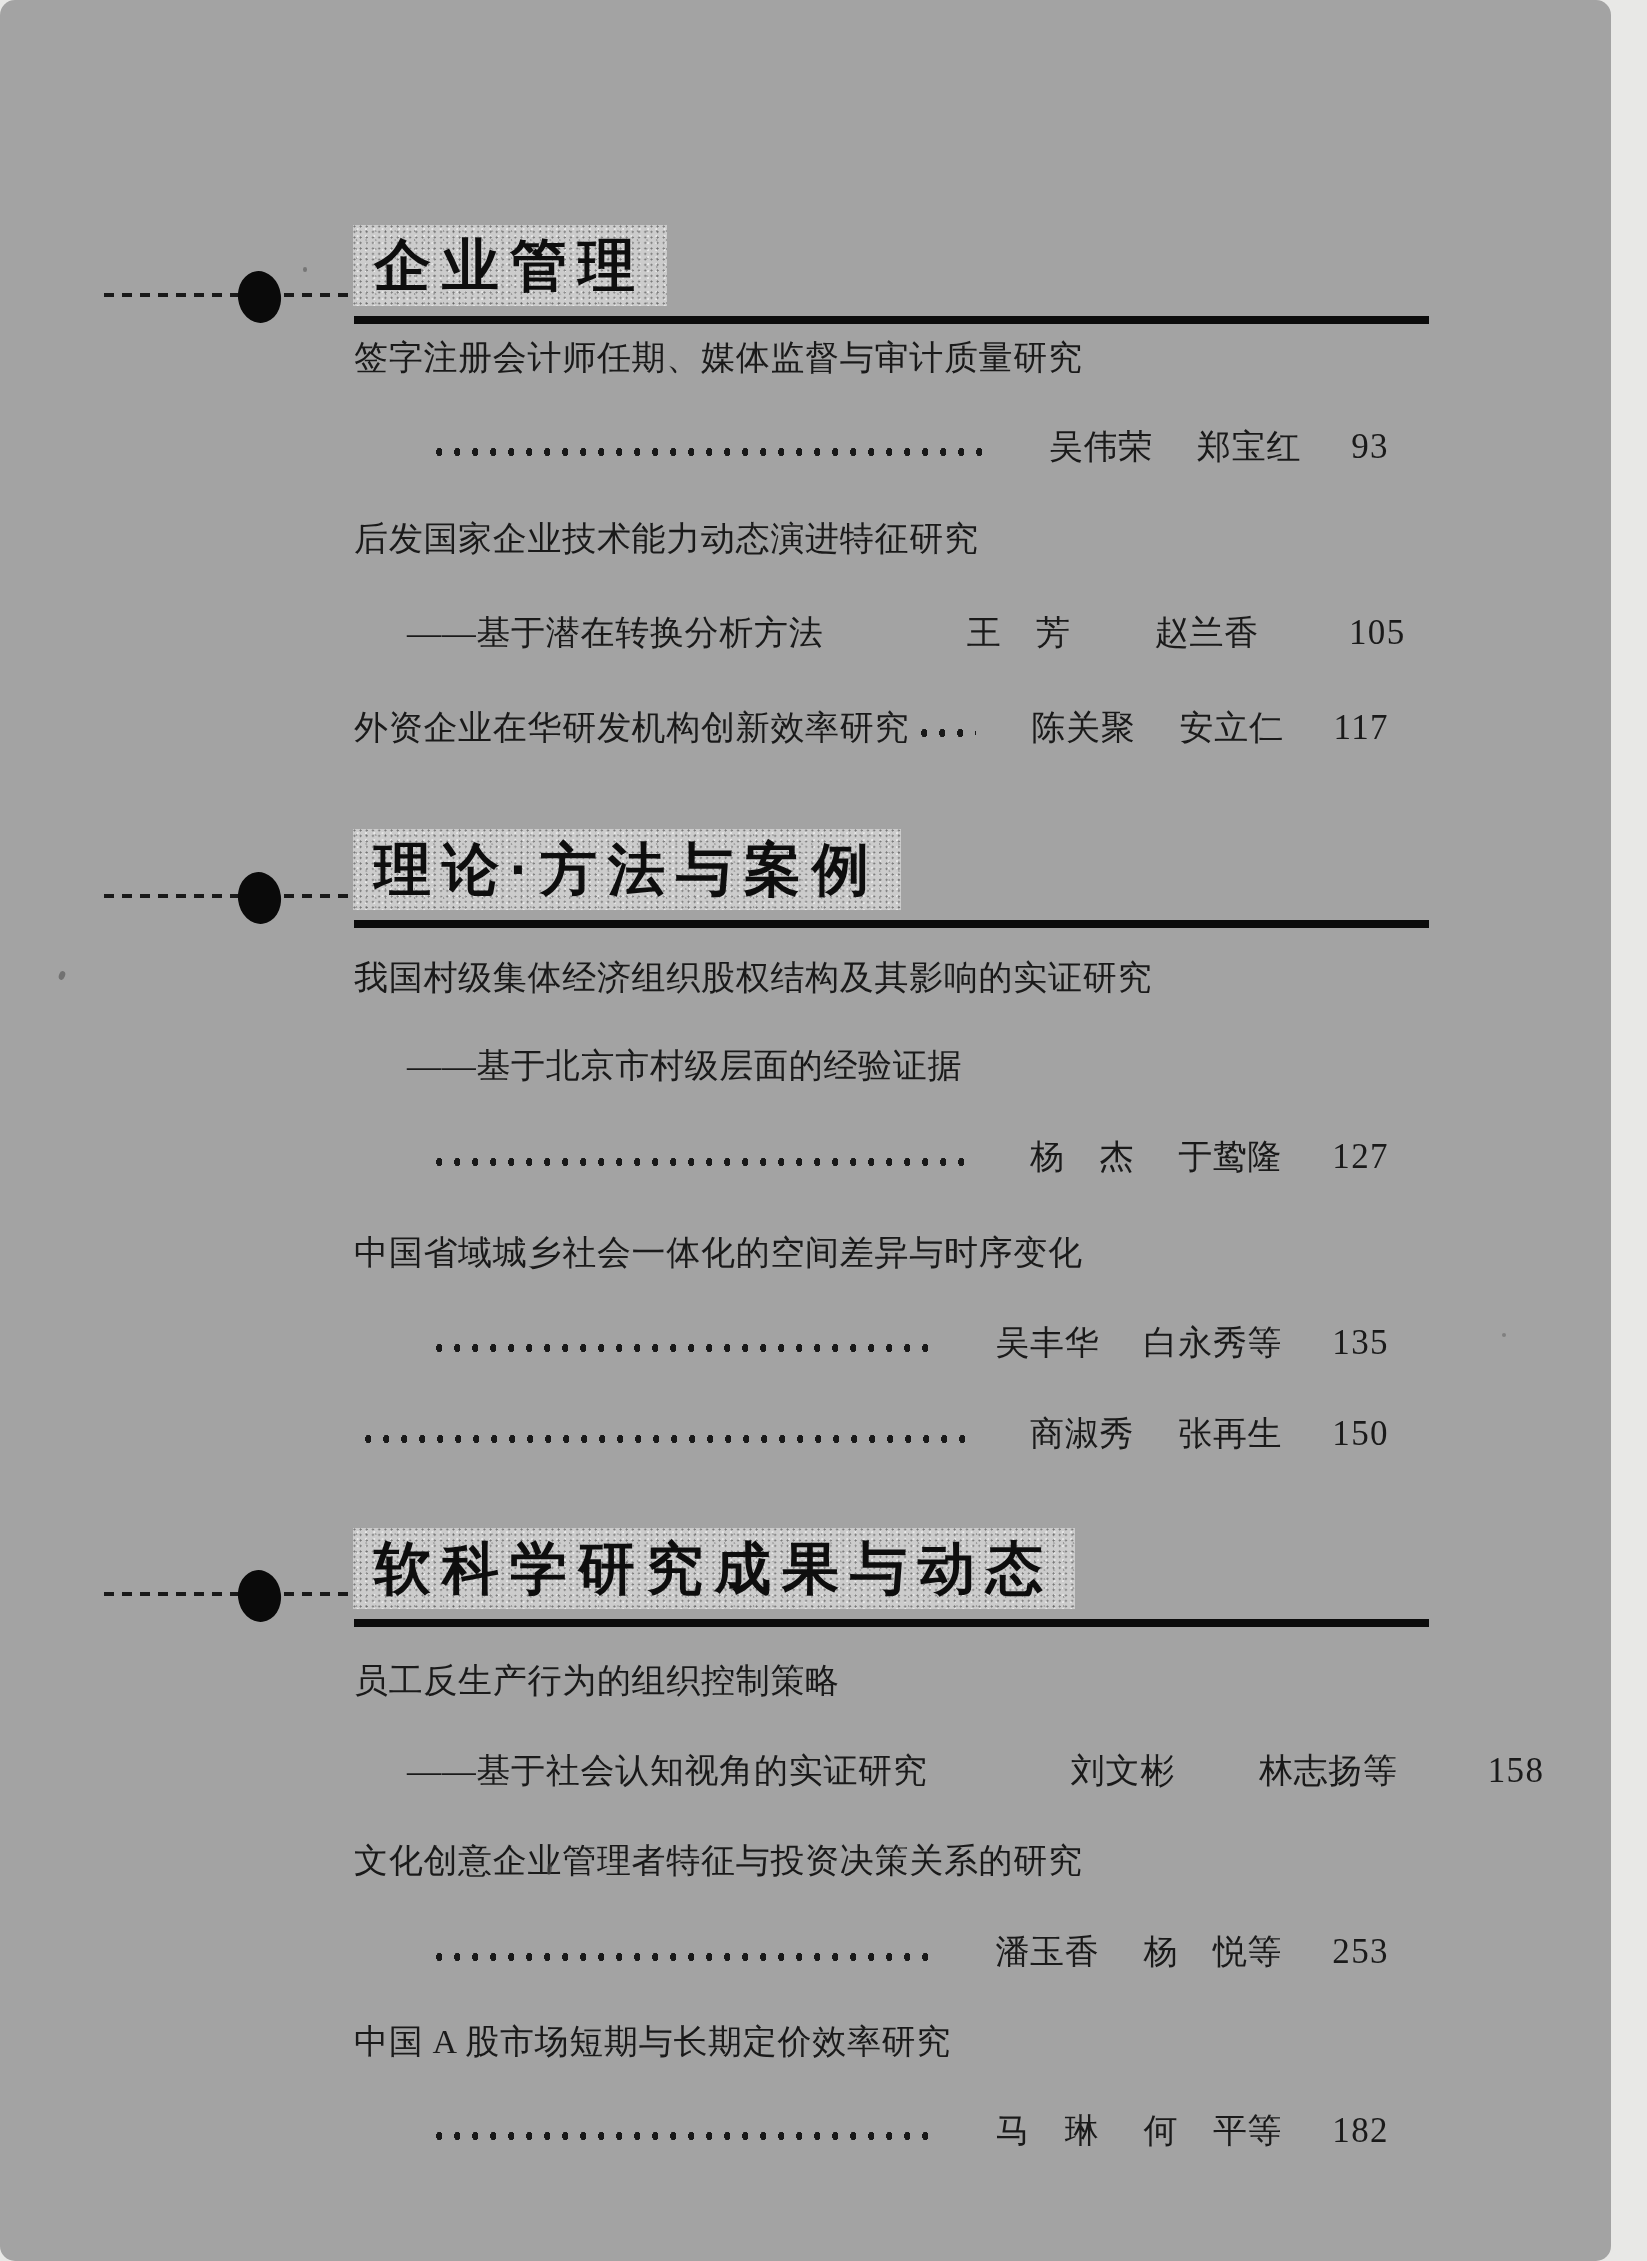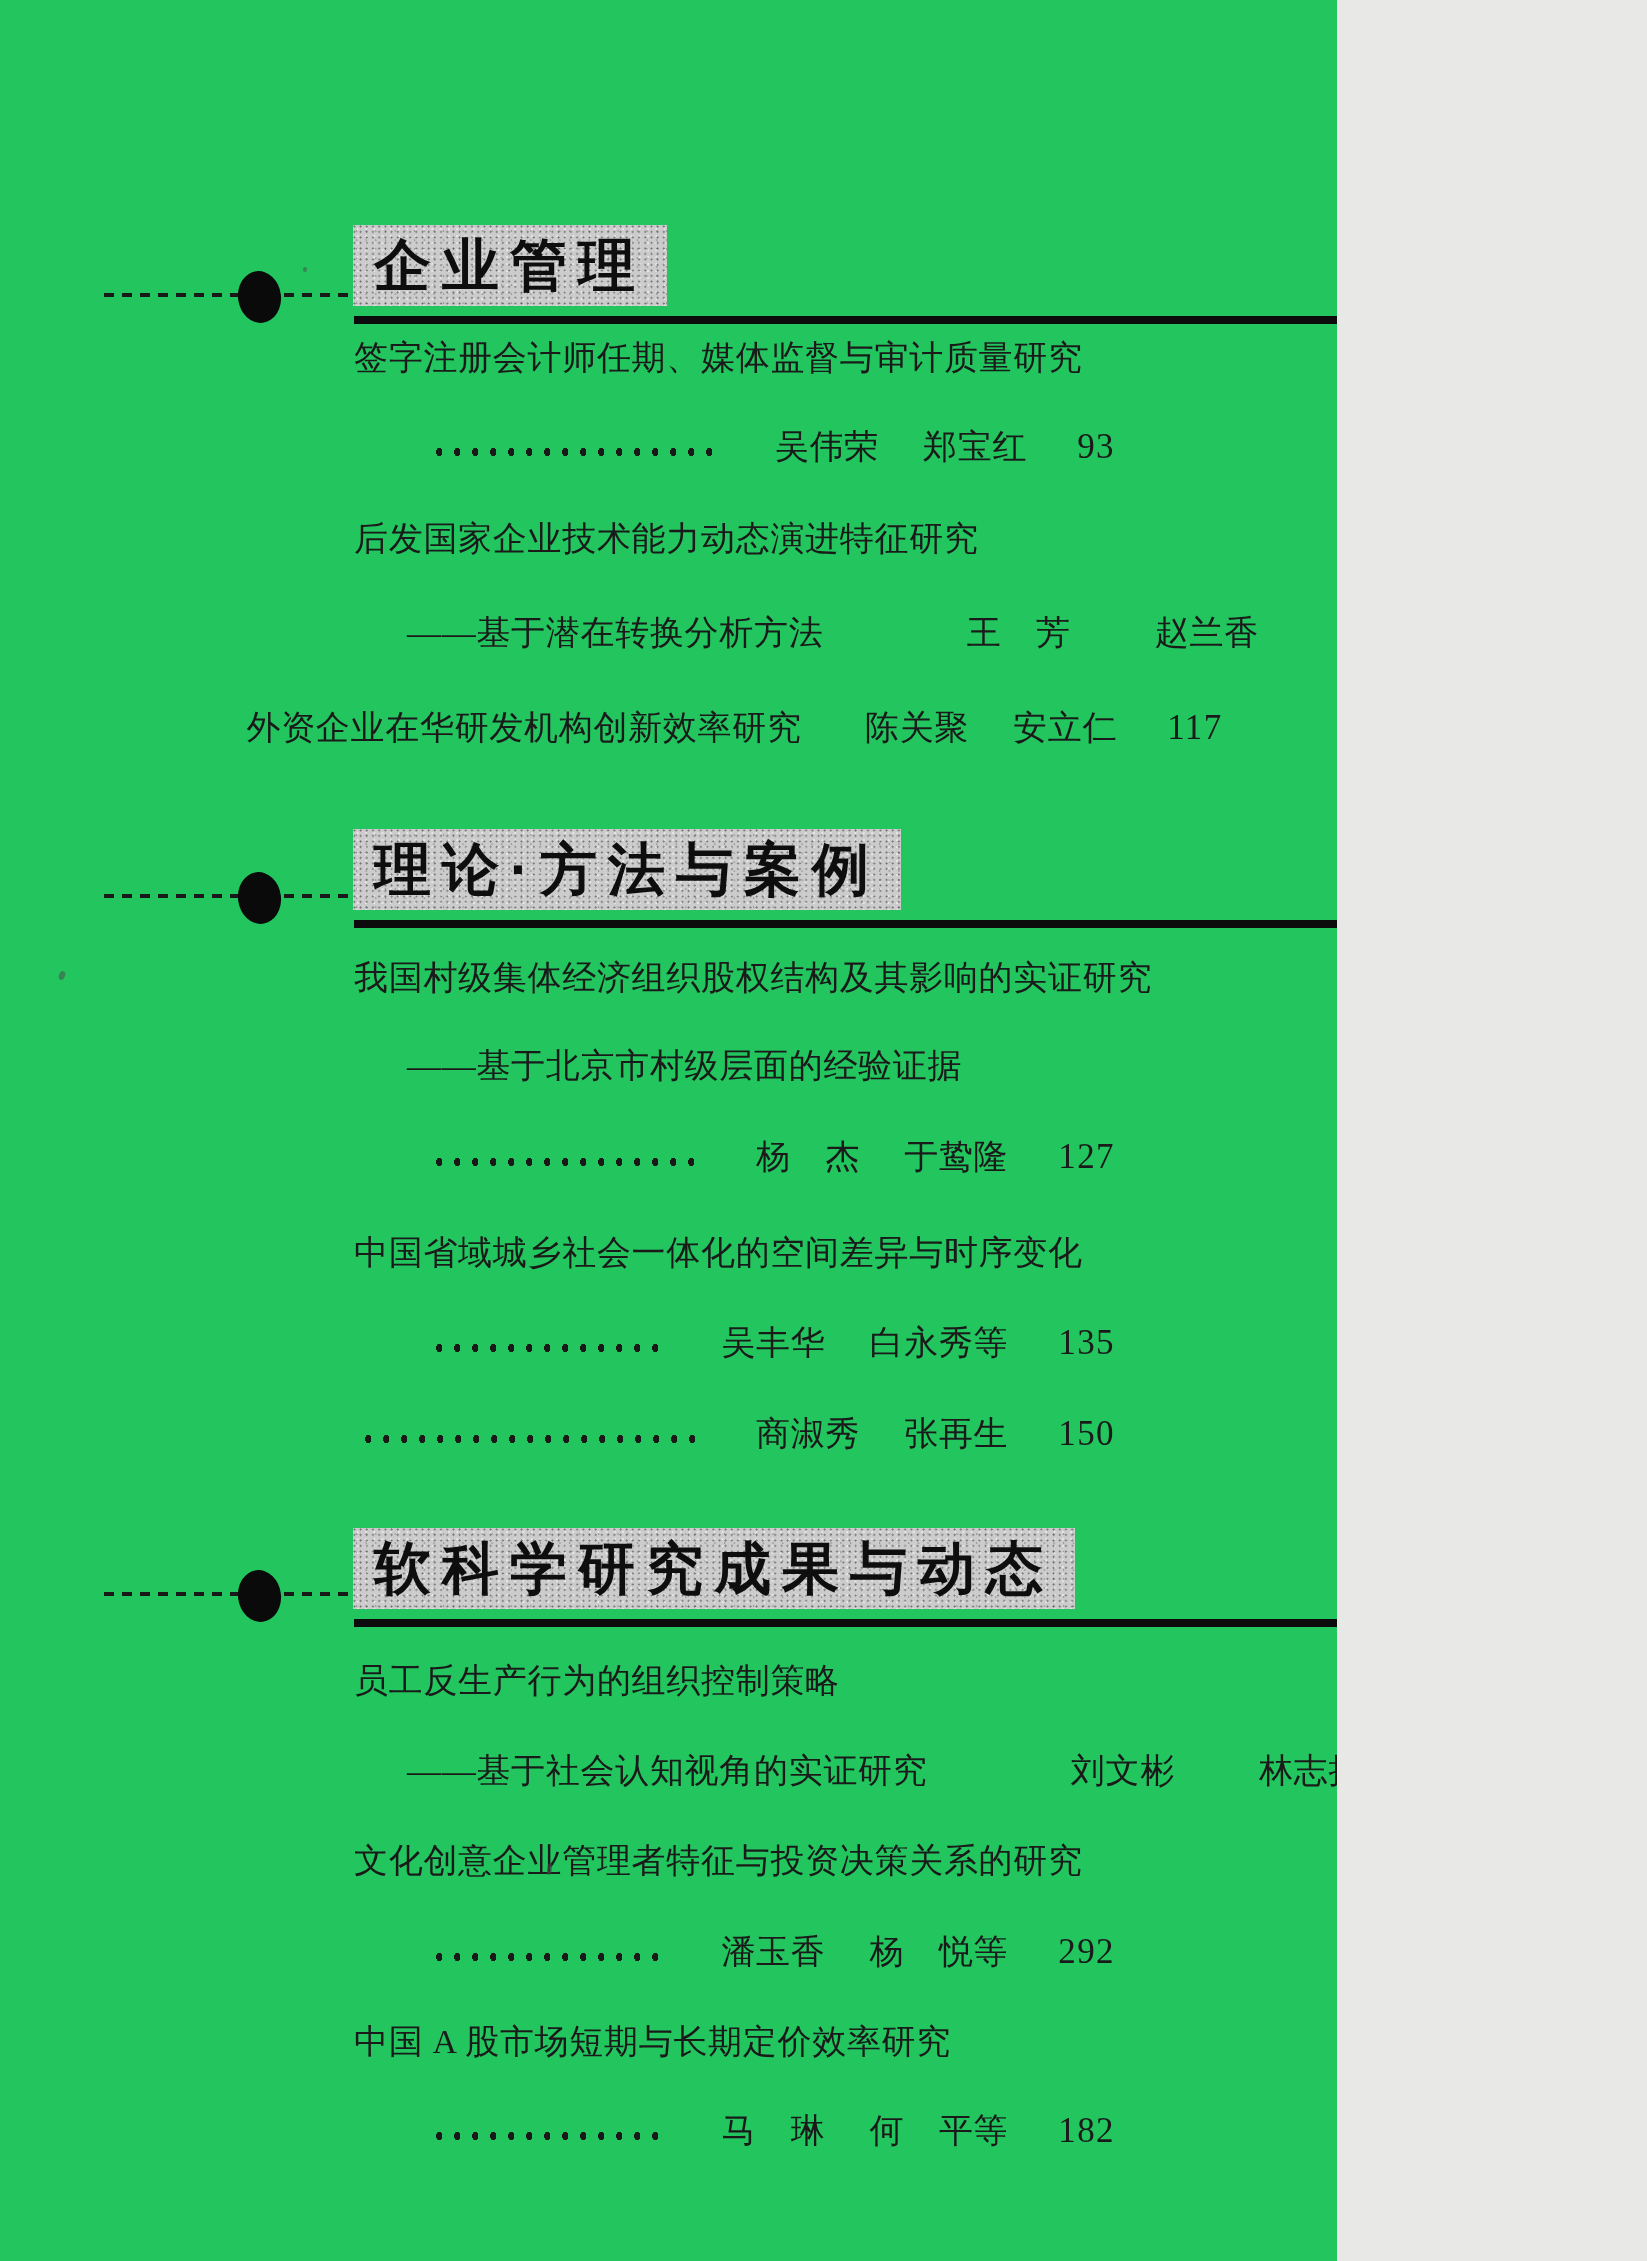--- a/index.html
+++ b/index.html
@@ -1,22 +1,23 @@
 <!DOCTYPE html>
 <html style="font-size:11px"><head>
 <meta charset="utf-8">
 <style>
   html,body{margin:0;padding:0;background:#e8e8e6;}
   .page{
     position:relative;
-    width:1337px;height:2261px;
-    background:#22c55e;
+    width:1611px;height:2261px;
+    background:#a3a3a3;
     overflow:hidden;
     font-family:"Liberation Serif","DejaVu Serif",serif;
     color:#1a1a1a;
+    border-radius:15px;
   }
   
   .hdr-box{
     position:absolute;left:353px;
     height:81px;line-height:81px;
     padding:0 21px;
     font-family:"Liberation Sans","DejaVu Sans",sans-serif;
     font-weight:900;
     font-size:57px;
     letter-spacing:11px;
@@ -182,21 +183,21 @@
     <span class="pagenum">158</span>
   </div>
 
   <div class="line" id="a8-title">
     <span class="t">文化创意企业管理者特征与投资决策关系的研究</span>
   </div>
   <div class="line indent-lead" id="a8-auth">
     <span class="dots"></span>
     <span class="author">潘玉香</span>
     <span class="author">杨　悦等</span>
-    <span class="pagenum">292</span>
+    <span class="pagenum">253</span>
   </div>
 
   <div class="line" id="a9-title">
     <span class="t">中国 A 股市场短期与长期定价效率研究</span>
   </div>
   <div class="line indent-lead" id="a9-auth">
     <span class="dots"></span>
     <span class="author">马　琳</span>
     <span class="author">何　平等</span>
     <span class="pagenum">182</span>

